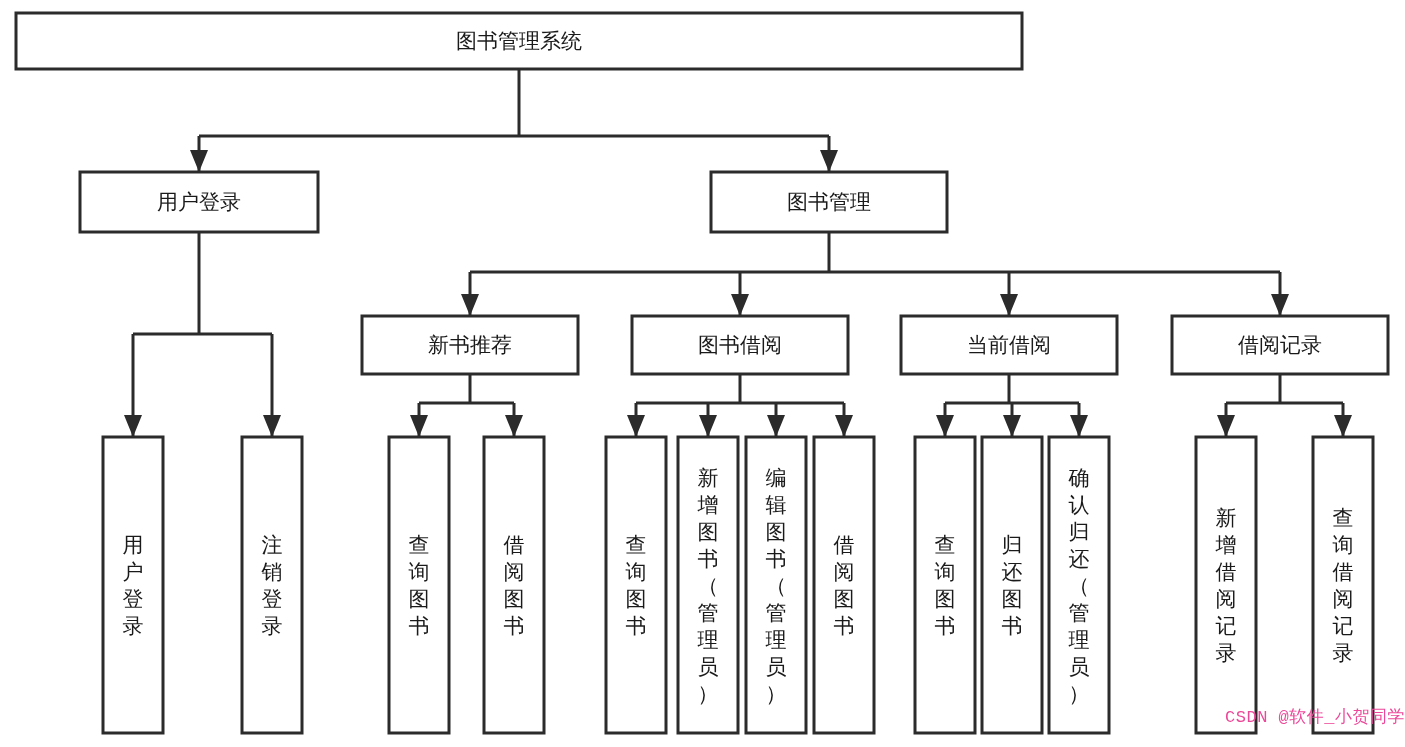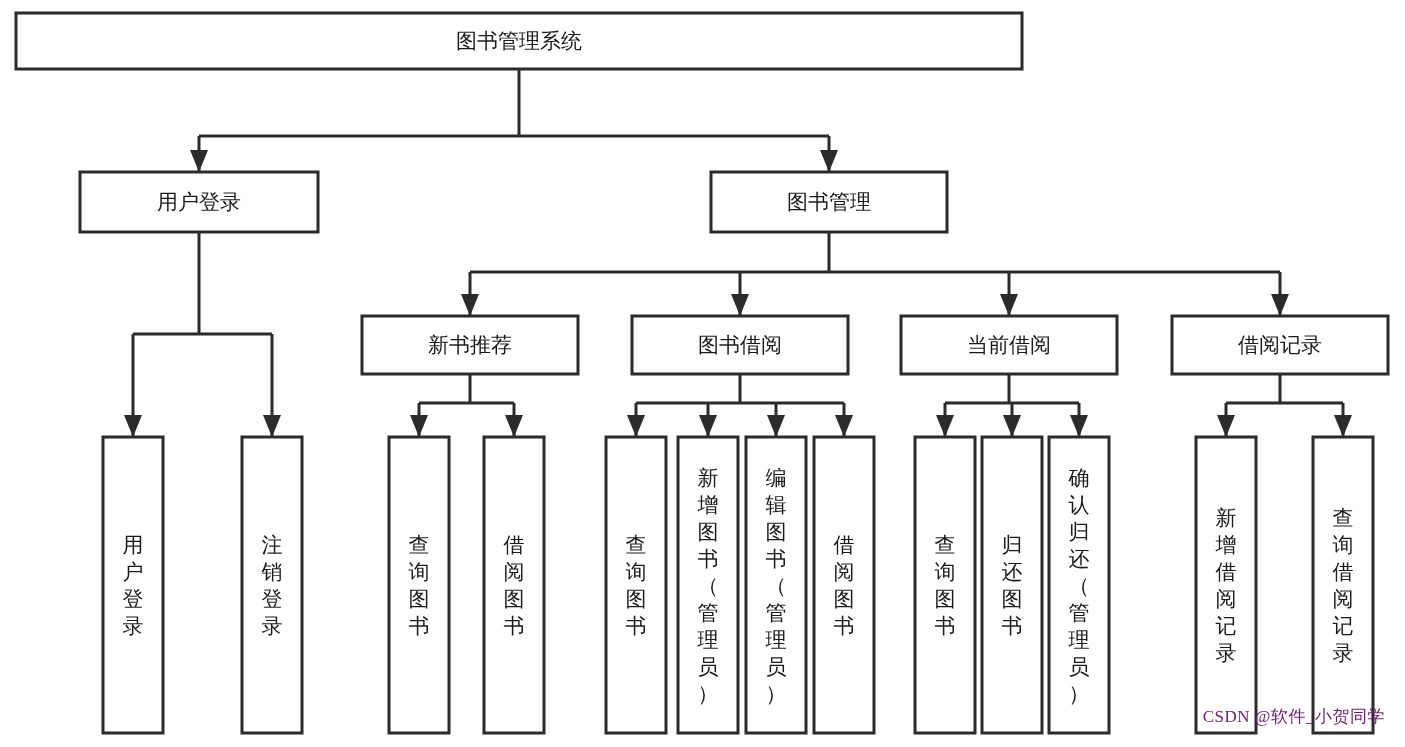--- a/index.html
+++ b/index.html
@@ -49,25 +49,25 @@
     stroke: #2b2b2b;
     stroke-width: 3;
     fill: none;
   }
   .arrow-head {
     fill: #2b2b2b;
     stroke: none;
   }
   .watermark {
     position: absolute;
-    right: 20px;
+    right: 0;
     bottom: 6px;
-    font-family: Liberation Serif, serif;
+    font-family: Liberation Mono, monospace;
     font-size: 17px;
-    color: #701a75;
+    color: #ec4899;
     letter-spacing: 0.5px;
     white-space: nowrap;
     user-select: none;
   }
 </style>
 </head>
 <body>
 
 <div id="diagram-root">
   <svg id="flowchart" viewBox="0 0 1405 747">

